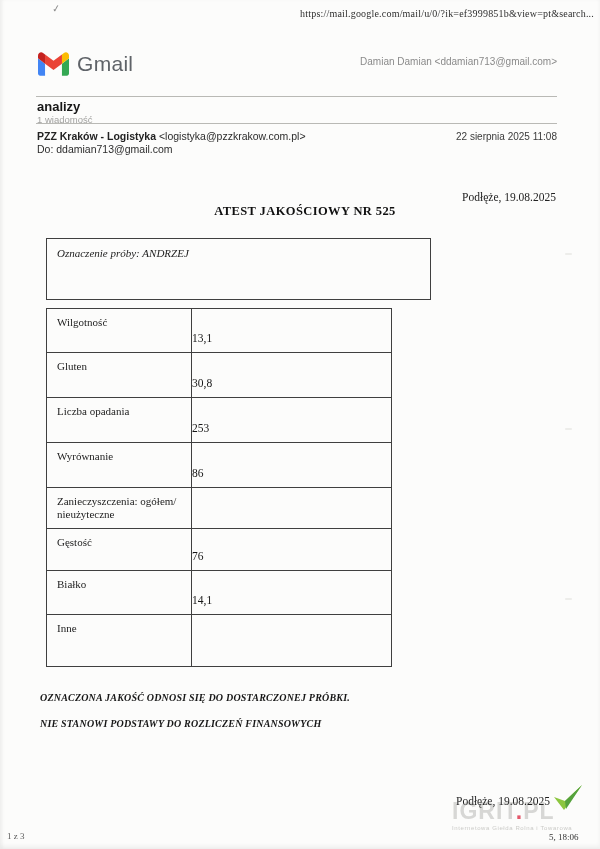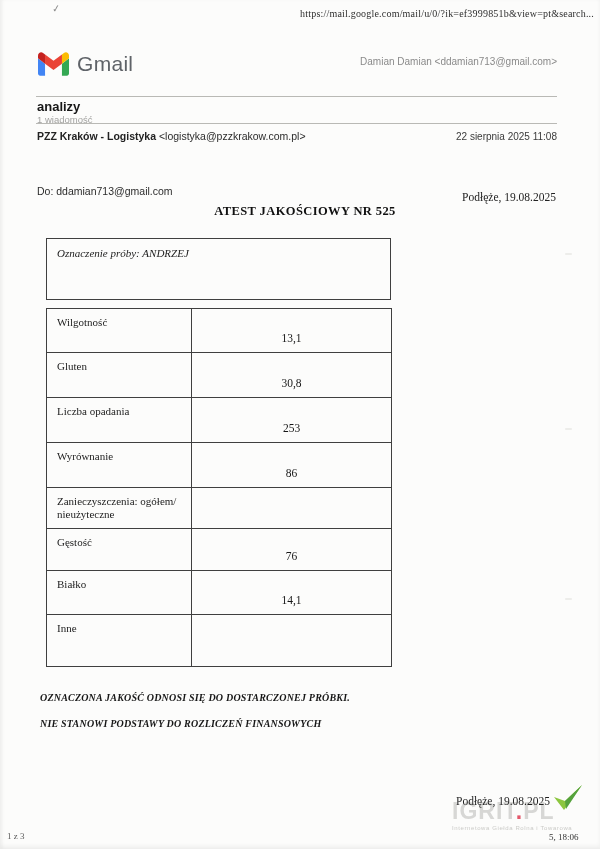--- a/index.html
+++ b/index.html
@@ -30,39 +30,39 @@
   .rule-1{top:96px;}
   .rule-2{top:123px;}
 
   .subject{position:absolute;left:37px;top:99px;font-size:13px;font-weight:bold;color:#171717;}
   .msg-count{position:absolute;left:37px;top:114px;font-size:9.5px;color:#a2a2a0;}
 
   .meta-left{position:absolute;left:37px;top:130px;font-size:10.5px;color:#222;}
   .sender-name{font-weight:bold;}
   .sender-email{color:#2c2c2c;}
   .email-date{position:absolute;top:131px;right:43px;font-size:10px;color:#3a3a3a;}
-  .to-line{position:absolute;left:37px;top:143px;font-size:10.5px;color:#2c2c2c;margin-top:42px;}
+  .to-line{position:absolute;left:37px;top:143px;font-size:10.5px;color:#2c2c2c;}
 
   
   .place-date-top{position:absolute;top:191px;right:44px;font-size:11.5px;color:#222;}
   .doc-title{position:absolute;left:10px;right:0;top:204px;text-align:center;font-size:12.5px;font-weight:bold;letter-spacing:0.4px;color:#111;}
 
   .sample-box{
-    position:absolute;left:46px;top:238px;width:345px;height:62px;
+    position:absolute;left:46px;top:238px;width:385px;height:62px;
     border:1px solid #3f3f3f;box-sizing:border-box;
   }
   .sample-box span{display:block;padding:8px 0 0 10px;font-style:italic;font-size:11px;}
 
   table.atest{
     position:absolute;left:46px;top:308px;width:345px;
     border-collapse:collapse;table-layout:fixed;
   }
   table.atest td{border:1px solid #3f3f3f;box-sizing:border-box;}
   td.cell-label{width:145px;vertical-align:top;padding:7px 8px 0 10px;font-size:11px;line-height:13px;}
-  td.cell-value{width:200px;vertical-align:bottom;text-align:center;padding:0 0 8px 0;font-size:11.5px;color:#161616;}
+  td.cell-value{width:200px;vertical-align:bottom;text-align:left;padding:0 0 8px 0;font-size:11.5px;color:#161616;}
   table.atest tr:nth-child(1){height:44px;}
   table.atest tr:nth-child(2){height:45px;}
   table.atest tr:nth-child(3){height:45px;}
   table.atest tr:nth-child(4){height:45px;}
   table.atest tr:nth-child(5){height:41px;}
   table.atest tr:nth-child(6){height:42px;}
   table.atest tr:nth-child(7){height:44px;}
   table.atest tr:nth-child(8){height:52px;}
 
   .footnote{position:absolute;left:40px;font-size:10px;font-weight:bold;font-style:italic;letter-spacing:0.2px;color:#161616;}

